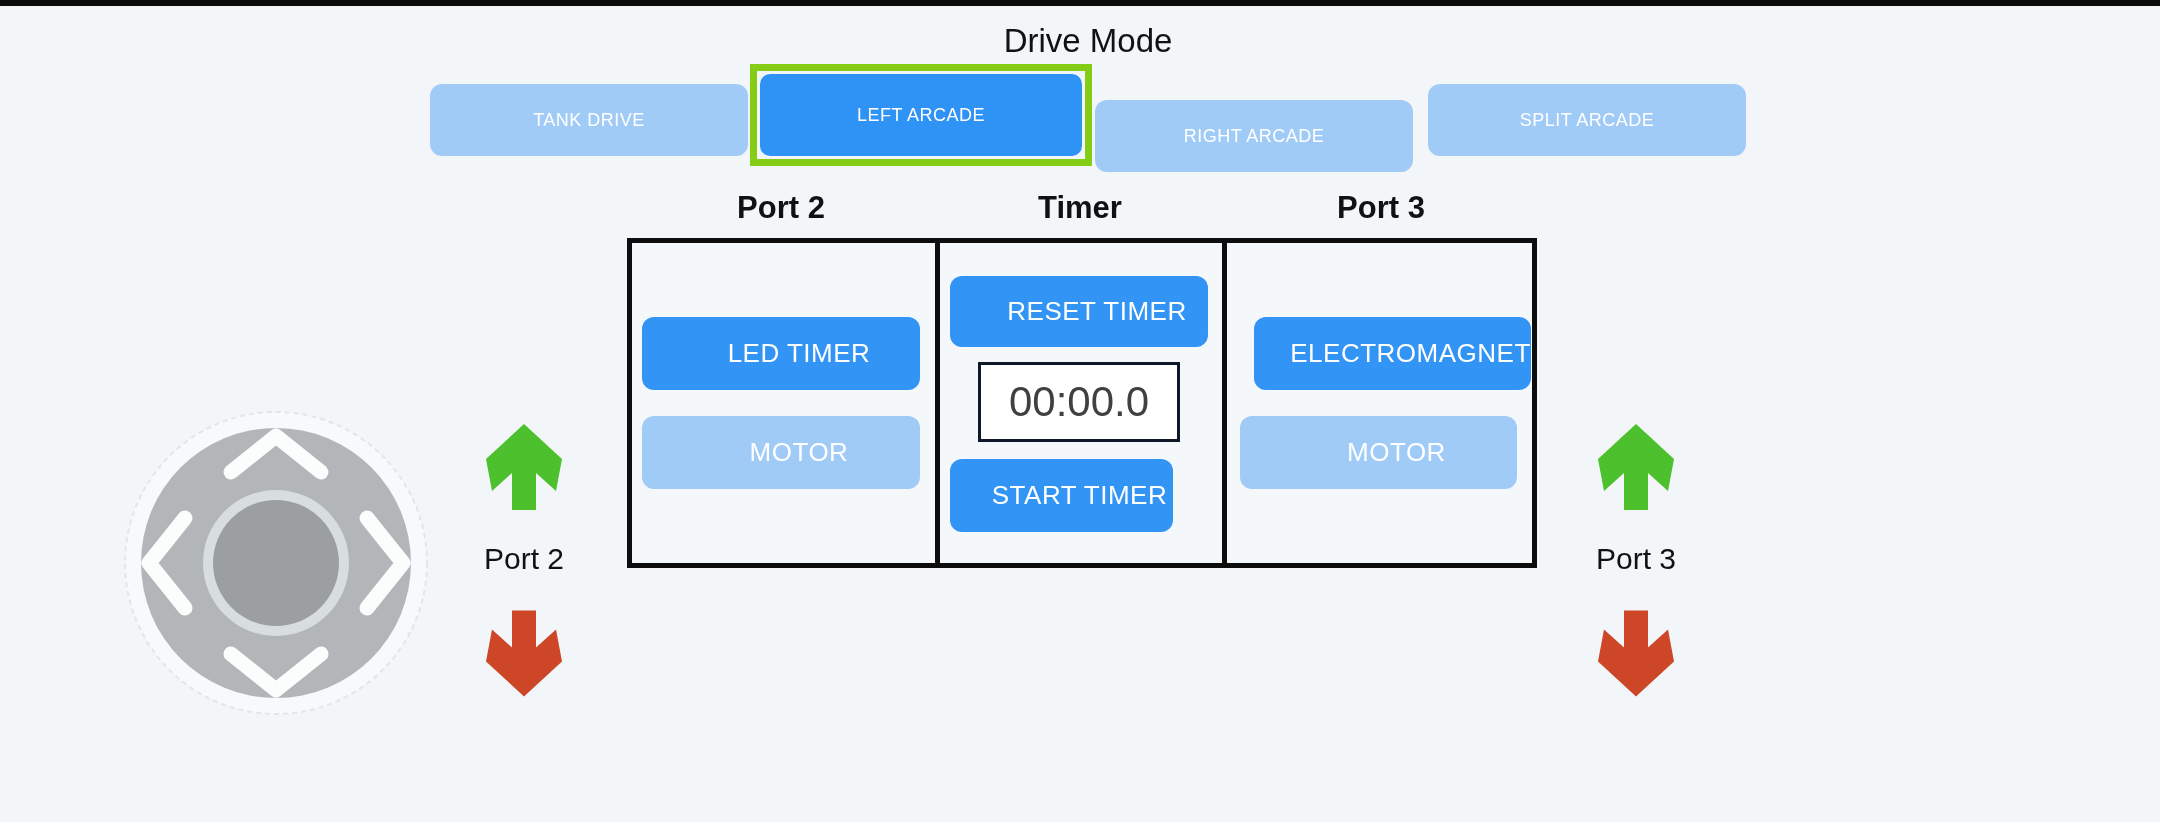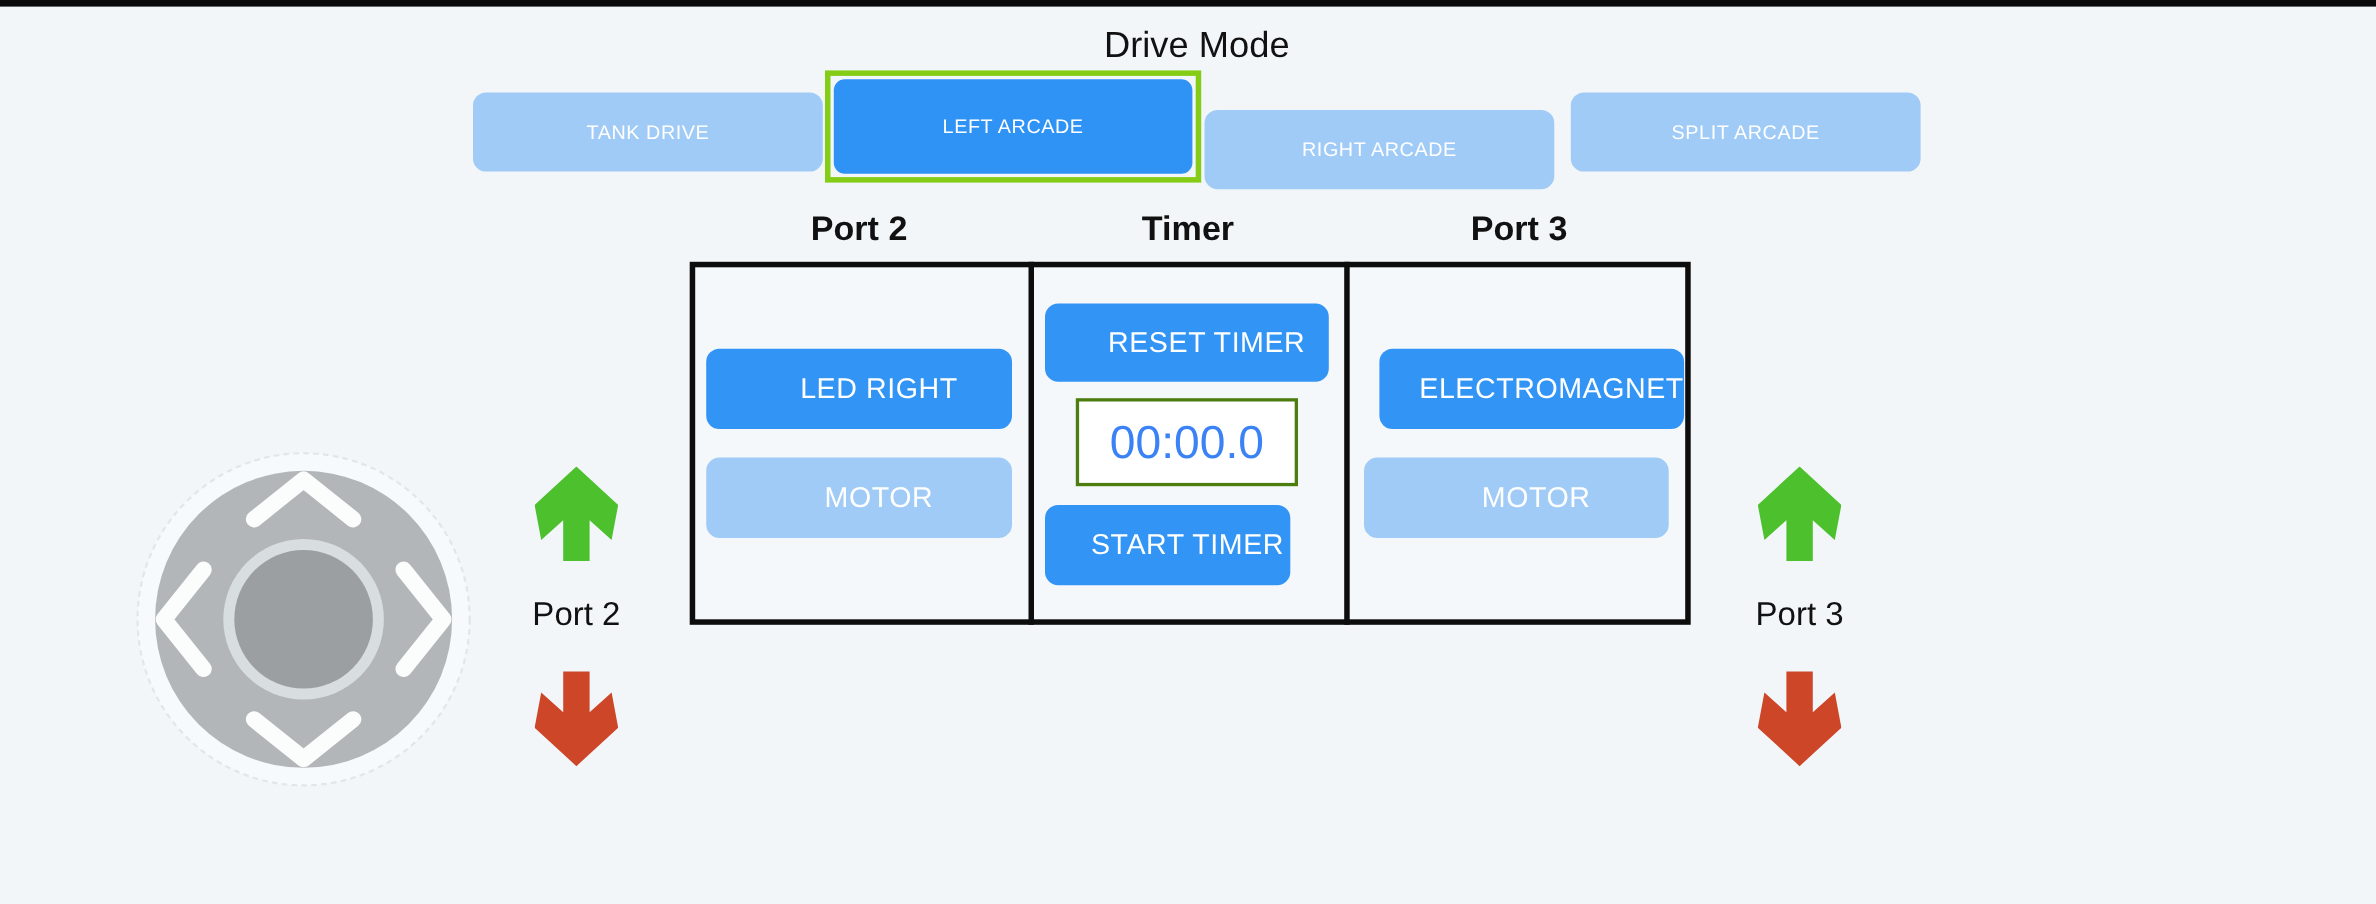--- a/index.html
+++ b/index.html
@@ -31,21 +31,21 @@
     color: #FFFFFF;
     font-family: "Liberation Sans", sans-serif;
     font-size: 18px;
     letter-spacing: 0.5px;
     display: flex; align-items: center; justify-content: center;
     cursor: pointer;
   }
   .mode-btn.active { background: #2F93F6; border-radius: 10px; }
   .selected-wrap {
     left: 750px; top: 64px; width: 342px; height: 102px;
-    border: 5px solid #84cc16;
+    border: 7px solid #84cc16;
     padding: 3px;
     background: transparent;
   }
   .selected-wrap .mode-btn { width: 100%; height: 100%; }
 
   
   .col-header {
     top: 190px; height: 38px;
     text-align: center;
     font-size: 31px; font-weight: bold; color: #111;
@@ -68,23 +68,23 @@
     display: flex; align-items: center; justify-content: center;
     cursor: pointer;
     padding-left: 36px;
   }
   .panel-btn.blue  { background: #3294F5; }
   .panel-btn.light { background: #A0CBF7; }
 
   .timer-display {
     left: 978px; top: 362px; width: 202px; height: 80px;
     background: #FFFFFF;
-    border: 3px solid #4d7c0f;
+    border: 3px solid #0f172a;
     display: flex; align-items: center; justify-content: center;
-    font-size: 42px; color: #3b82f6;
+    font-size: 42px; color: #404040;
   }
 
   
   .port-label {
     width: 140px; top: 542px;
     text-align: center;
     font-size: 30px; color: #111;
   }
 
   .arrow-btn { background: transparent; border: none; padding: 0; cursor: pointer; display: block; }
@@ -109,21 +109,21 @@
 <button class="abs mode-btn" style="left:1428px; top:84px; width:318px;">SPLIT ARCADE</button>
 
 <div class="abs col-header" style="left:627px; width:308px;">Port 2</div>
 <div class="abs col-header" style="left:935px; width:290px;">Timer</div>
 <div class="abs col-header" style="left:1225px; width:312px;">Port 3</div>
 
 <div class="abs panel"></div>
 <div class="abs divider" style="left:935px;"></div>
 <div class="abs divider" style="left:1222px;"></div>
 
-<button class="abs panel-btn blue" style="left:642px; top:317px; width:278px; height:73px;">LED RIGHT</button>
+<button class="abs panel-btn blue" style="left:642px; top:317px; width:278px; height:73px;">LED TIMER</button>
 <button class="abs panel-btn light" style="left:642px; top:416px; width:278px; height:73px;">MOTOR</button>
 
 <button class="abs panel-btn blue" style="left:950px; top:276px; width:258px; height:71px;">RESET TIMER</button>
 <div class="abs timer-display">00:00.0</div>
 <button class="abs panel-btn blue" style="left:950px; top:459px; width:223px; height:73px;">START TIMER</button>
 
 <button class="abs panel-btn blue" style="left:1240px; top:317px; width:277px; height:73px;margin-left:14px;">ELECTROMAGNET</button>
 <button class="abs panel-btn light" style="left:1240px; top:416px; width:277px; height:73px;">MOTOR</button>
 
 <div class="abs joystick">

